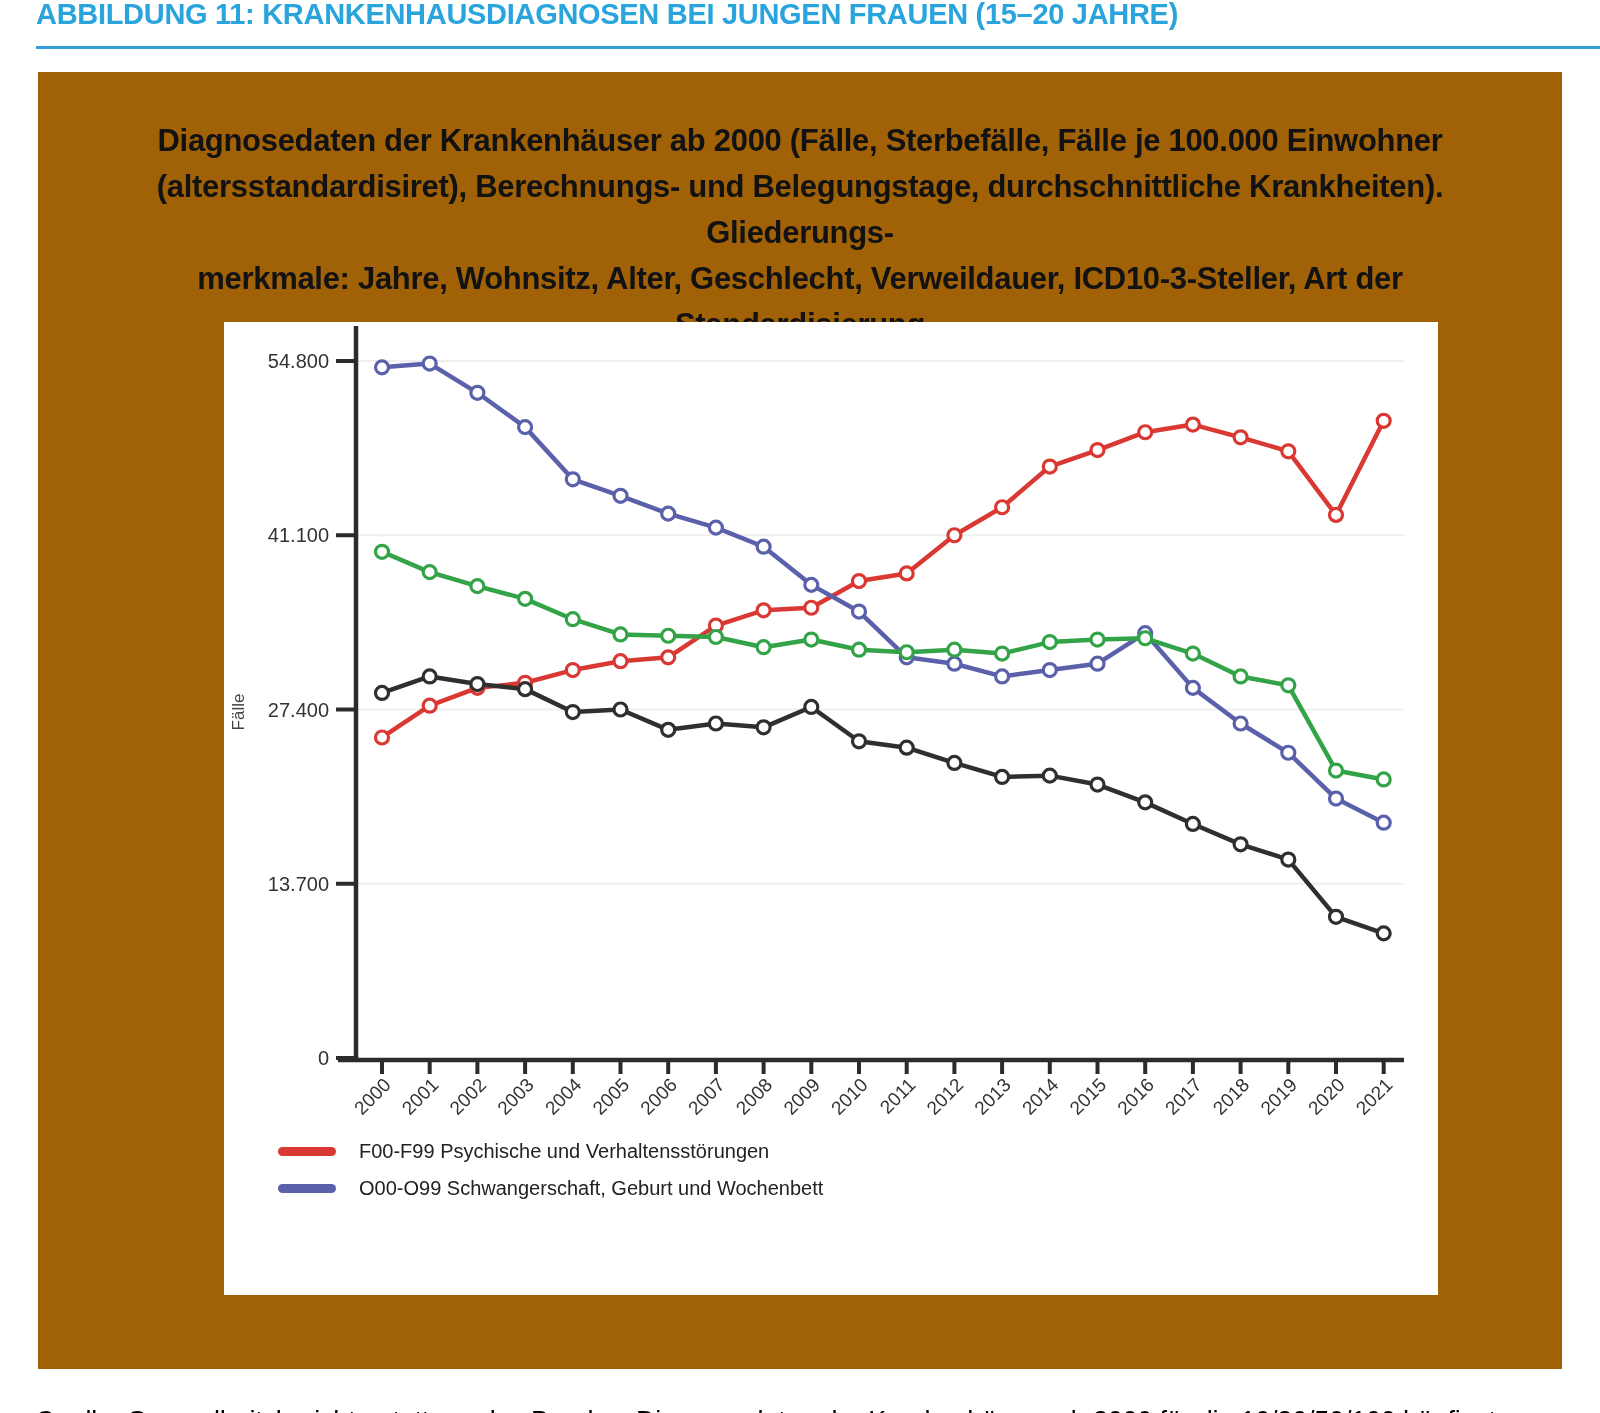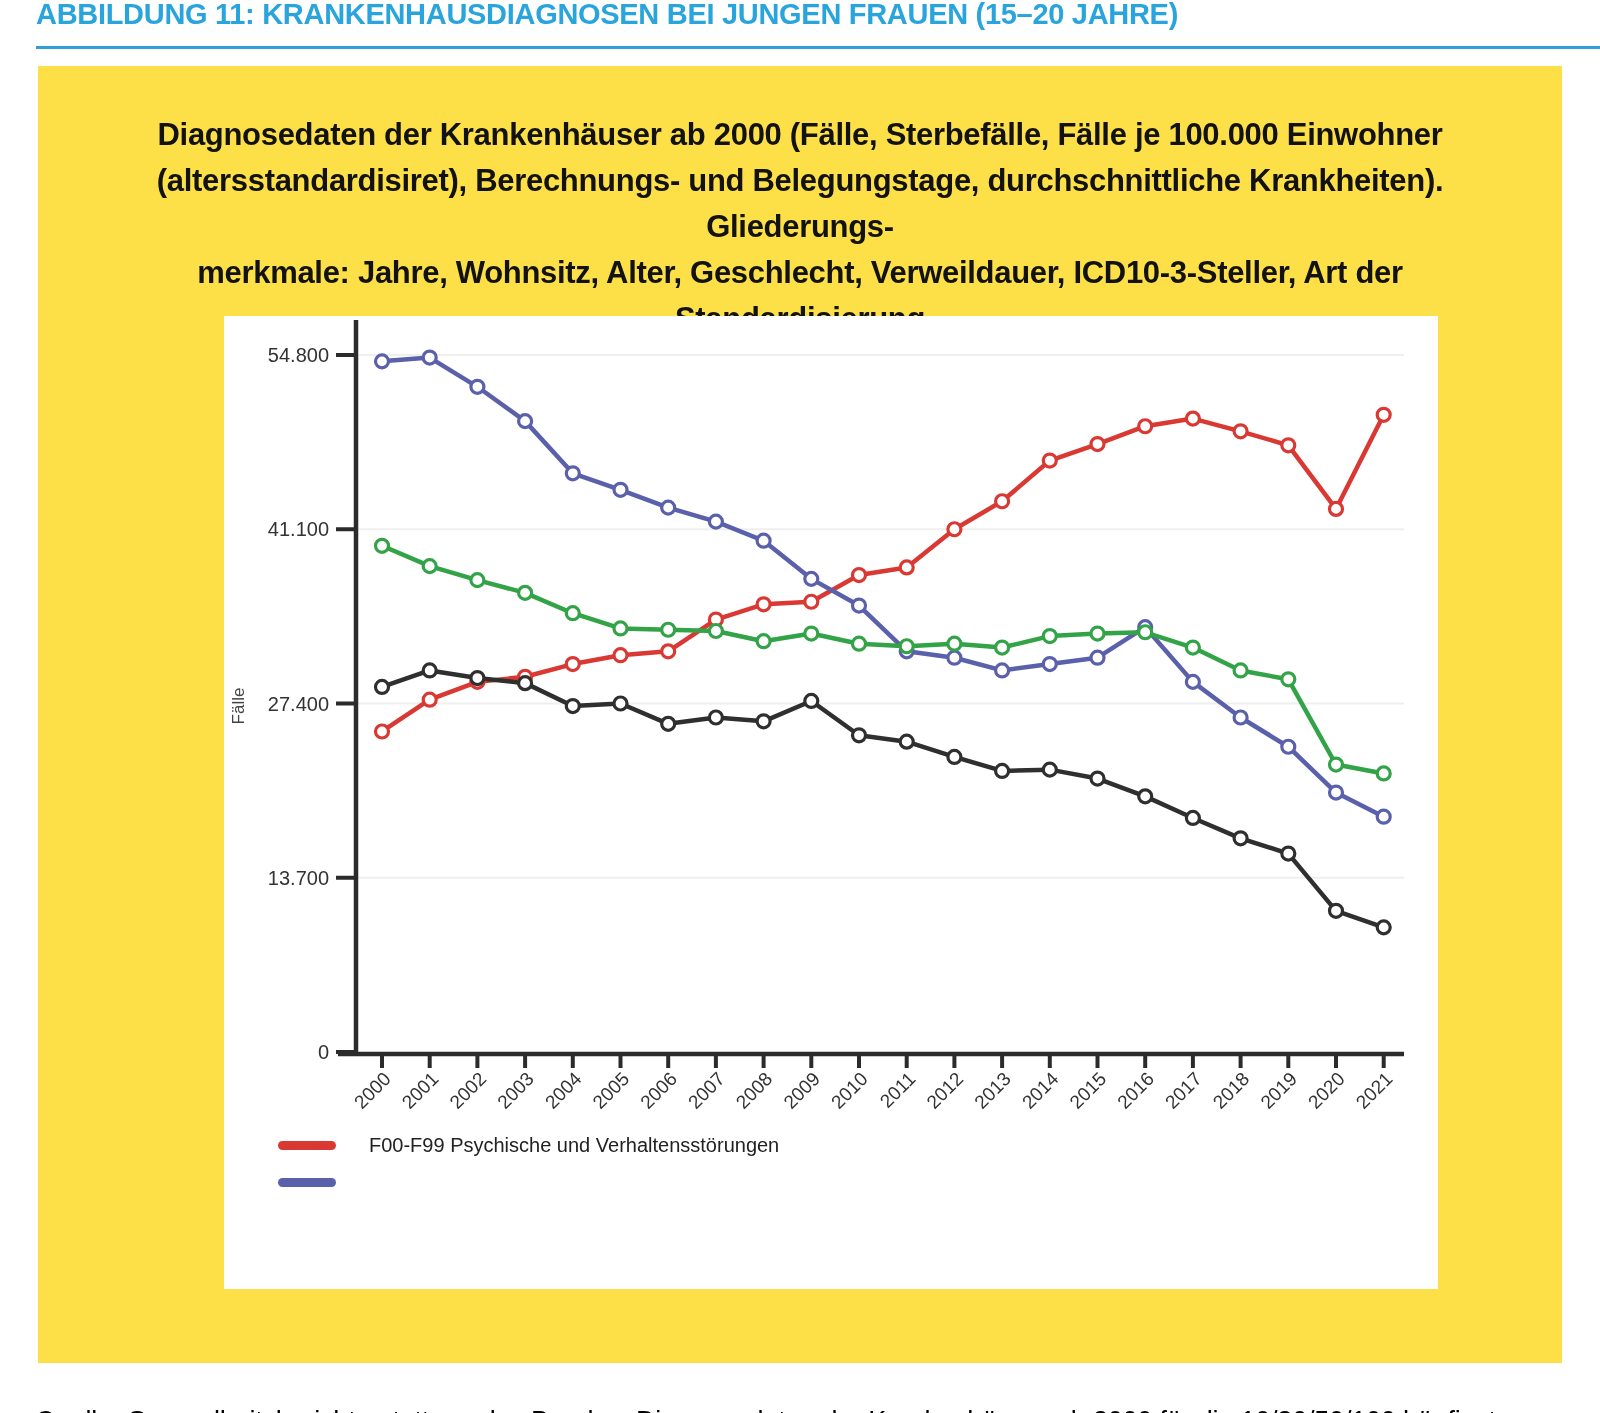--- a/index.html
+++ b/index.html
@@ -9,36 +9,36 @@
   }
   .page-heading{
     position:absolute;left:36px;top:-2px;width:1540px;
     font-size:29px;font-weight:bold;letter-spacing:-0.3px;
     color:#2aa4dd;white-space:nowrap;
   }
   .heading-rule{
     position:absolute;left:36px;right:0;top:46px;height:3px;background:#2f9fd6;
   }
   .figure-panel{
-    position:absolute;left:38px;top:66px;width:1524px;height:1297px;background:#fde047;
+    position:absolute;left:38px;top:72px;width:1524px;height:1297px;background:#a16207;
   }
   .figure-title{
     margin:46px 55px 0 55px;text-align:center;
     font-size:31px;line-height:46px;font-weight:bold;color:#121212;
     letter-spacing:-0.3px;
   }
   .figure-title span{display:block;}
   .chart-panel{
     position:absolute;left:186px;top:250px;width:1214px;height:973px;background:#ffffff;
   }
   .chart-panel svg{position:absolute;left:0;top:0;}
   .legend{
     position:absolute;left:54px;top:818px;
   }
-  .legend-row{display:flex;align-items:center;gap:33px;margin-bottom:15px;height:22px;}
+  .legend-row{display:flex;align-items:center;gap:23px;margin-bottom:15px;height:22px;}
   .legend-swatch{width:58px;height:9px;border-radius:5px;flex:0 0 auto;}
   .legend-label{font-size:20px;color:#222222;white-space:nowrap;}
   .source-line{
     position:absolute;left:35px;top:1379px;width:1540px;
     font-size:27px;color:#000000;letter-spacing:-0.2px;white-space:nowrap;
   }
 </style>
 </head>
 <body>
 
@@ -208,18 +208,19 @@
         <circle cx="1112" cy="448.55109489051097" r="6.5" fill="#ffffff" stroke="#33a347" stroke-width="3.2"></circle>
         <circle cx="1159.7" cy="457.4543795620438" r="6.5" fill="#ffffff" stroke="#33a347" stroke-width="3.2"></circle>
       </svg>
     <div class="legend" id="legend">
         <div class="legend-row">
           <span class="legend-swatch" style="background: rgb(218, 56, 50);"></span>
           <span class="legend-label">F00-F99 Psychische und Verhaltensstörungen</span>
         </div>
         <div class="legend-row">
           <span class="legend-swatch" style="background: rgb(90, 96, 170);"></span>
+          <span class="legend-label">O00-O99 Schwangerschaft, Geburt und Wochenbett</span>
         </div>
       </div>
   </div>
 </section>
 
 <p class="source-line">Quelle: Gesundheitsberichterstattung des Bundes. Diagnosedaten der Krankenhäuser ab 2000 für die 10/20/50/100 häufigsten</p>
 
 </body></html>

